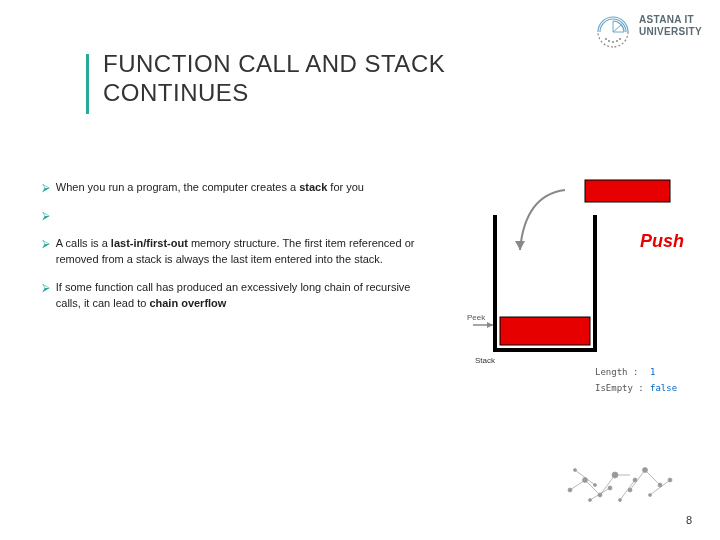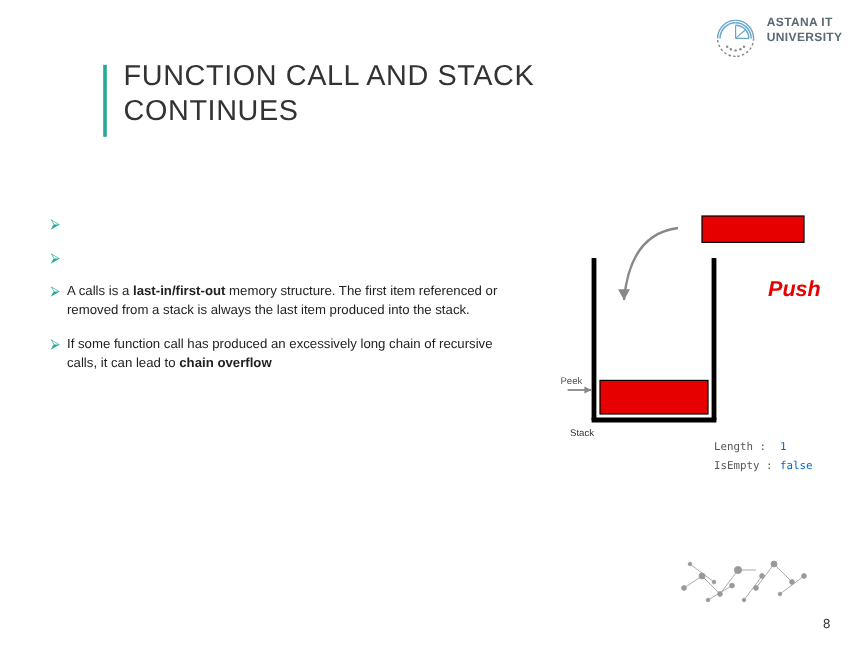--- a/index.html
+++ b/index.html
@@ -127,28 +127,31 @@
 </div>
 
 <div class="title-block">
   <div class="title-bar"></div>
   <div class="title">FUNCTION CALL AND STACK CONTINUES</div>
 </div>
 
 <div class="content">
   <div class="bullet-item">
     <span class="bullet-marker">⮚</span>
-  </div>
-  <div class="bullet-item">
-    <span class="bullet-marker">⮚</span>
-  </div>
-  <div class="bullet-item">
-    <span class="bullet-marker">⮚</span>
     <span class="bullet-text">
-      <span>A calls is a </span><b>last-in/first-out</b><span> memory structure. The first item referenced or removed from a stack is always the last item produced into the stack.</span>
+      <span>When you run a program, the computer creates a </span><b>stack</b><span> for you</span>
+    </span>
+  </div>
+  <div class="bullet-item">
+    <span class="bullet-marker">⮚</span>
+  </div>
+  <div class="bullet-item">
+    <span class="bullet-marker">⮚</span>
+    <span class="bullet-text">
+      <span>A calls is a </span><b>last-in/first-out</b><span> memory structure. The first item referenced or removed from a stack is always the last item entered into the stack.</span>
     </span>
   </div>
   <div class="bullet-item">
     <span class="bullet-marker">⮚</span>
     <span class="bullet-text">
       <span>If some function call has produced an excessively long chain of recursive calls, it can lead to </span><b>chain overflow</b><span></span>
     </span>
   </div>
 </div>
 

